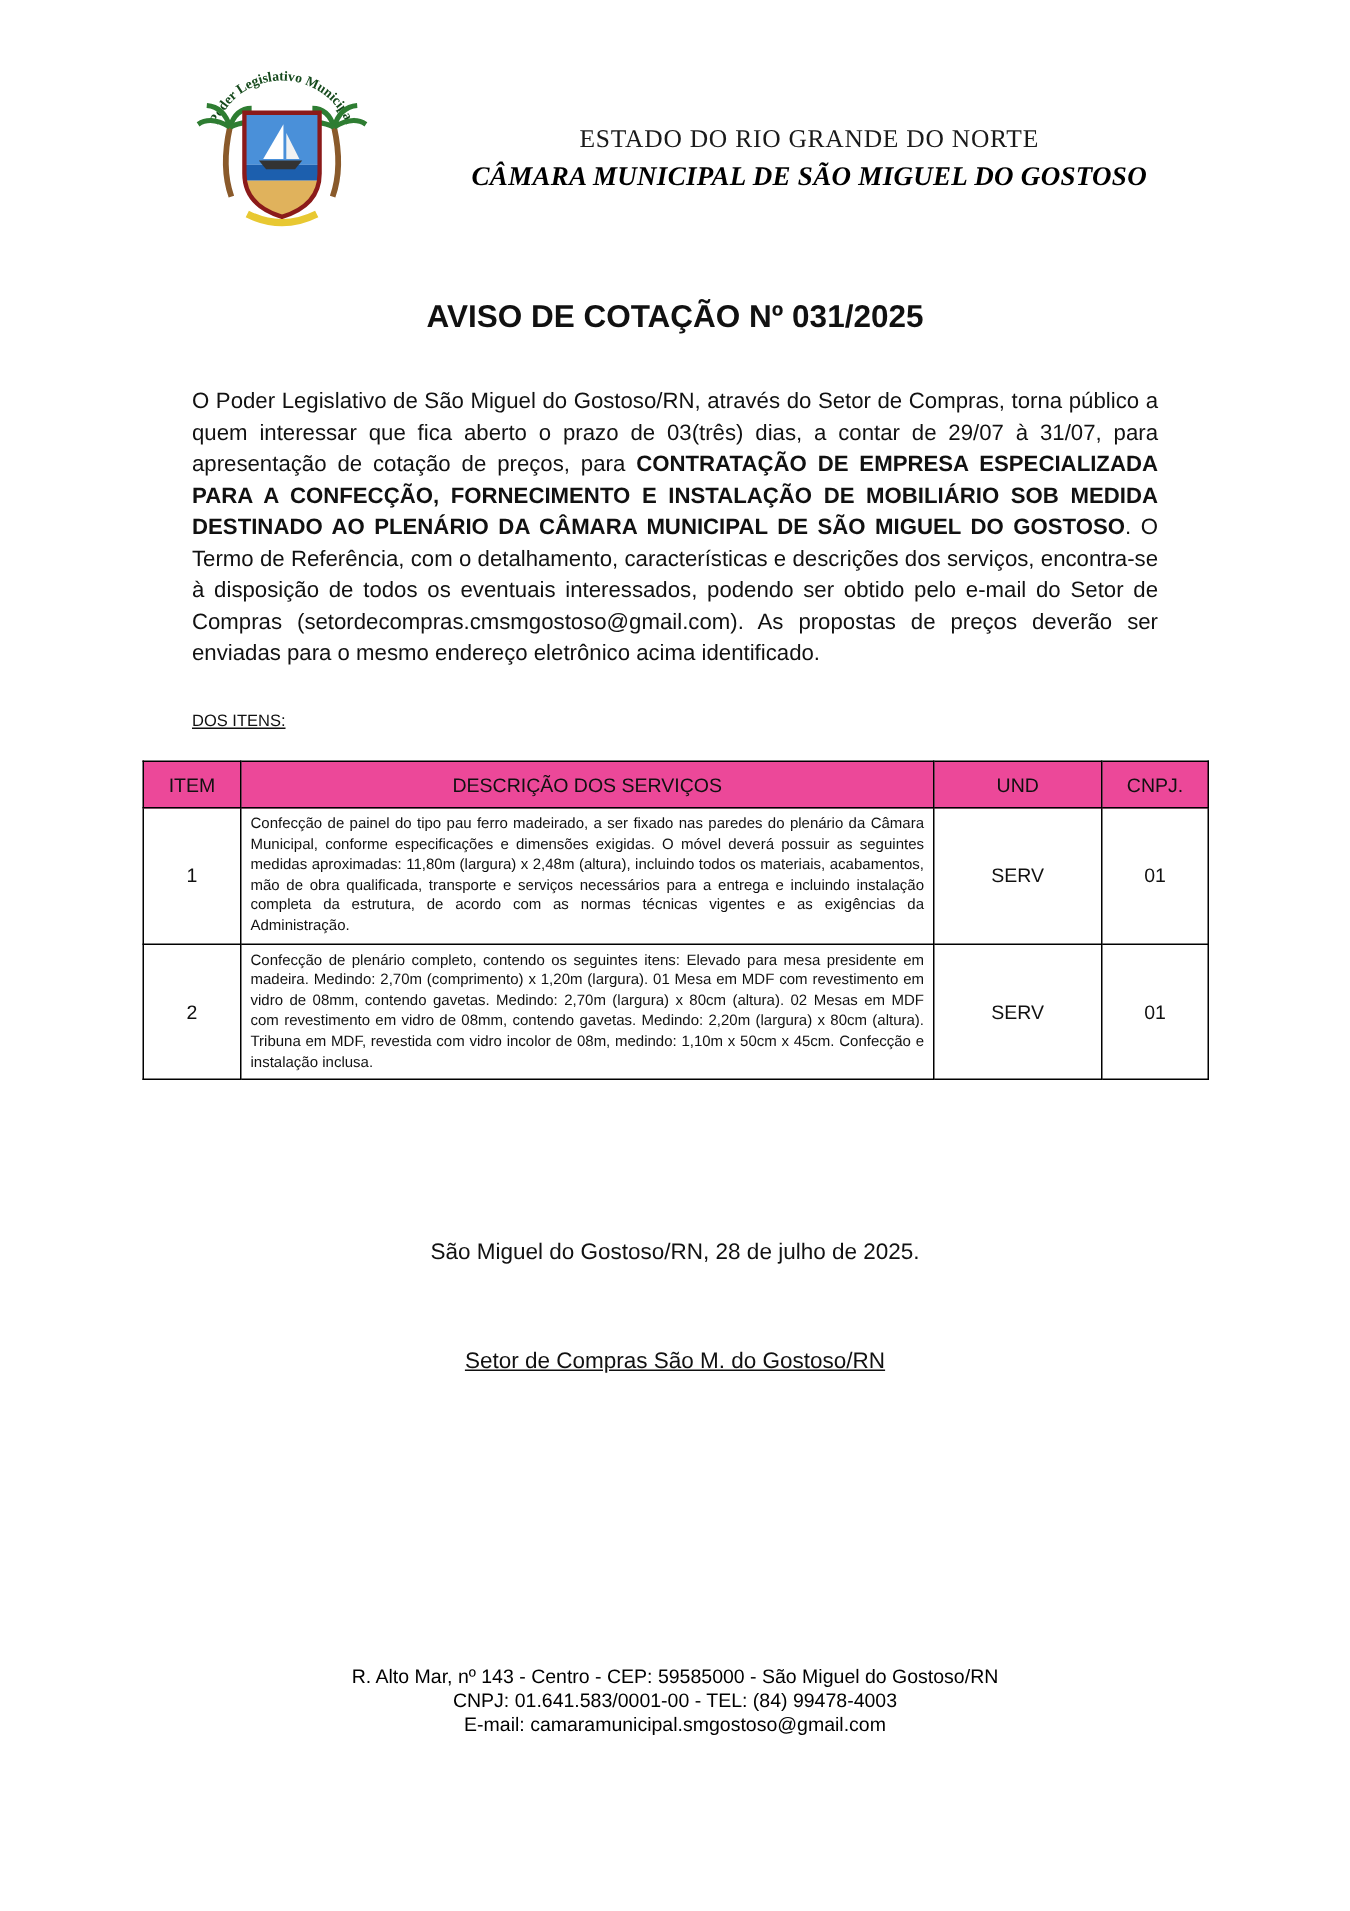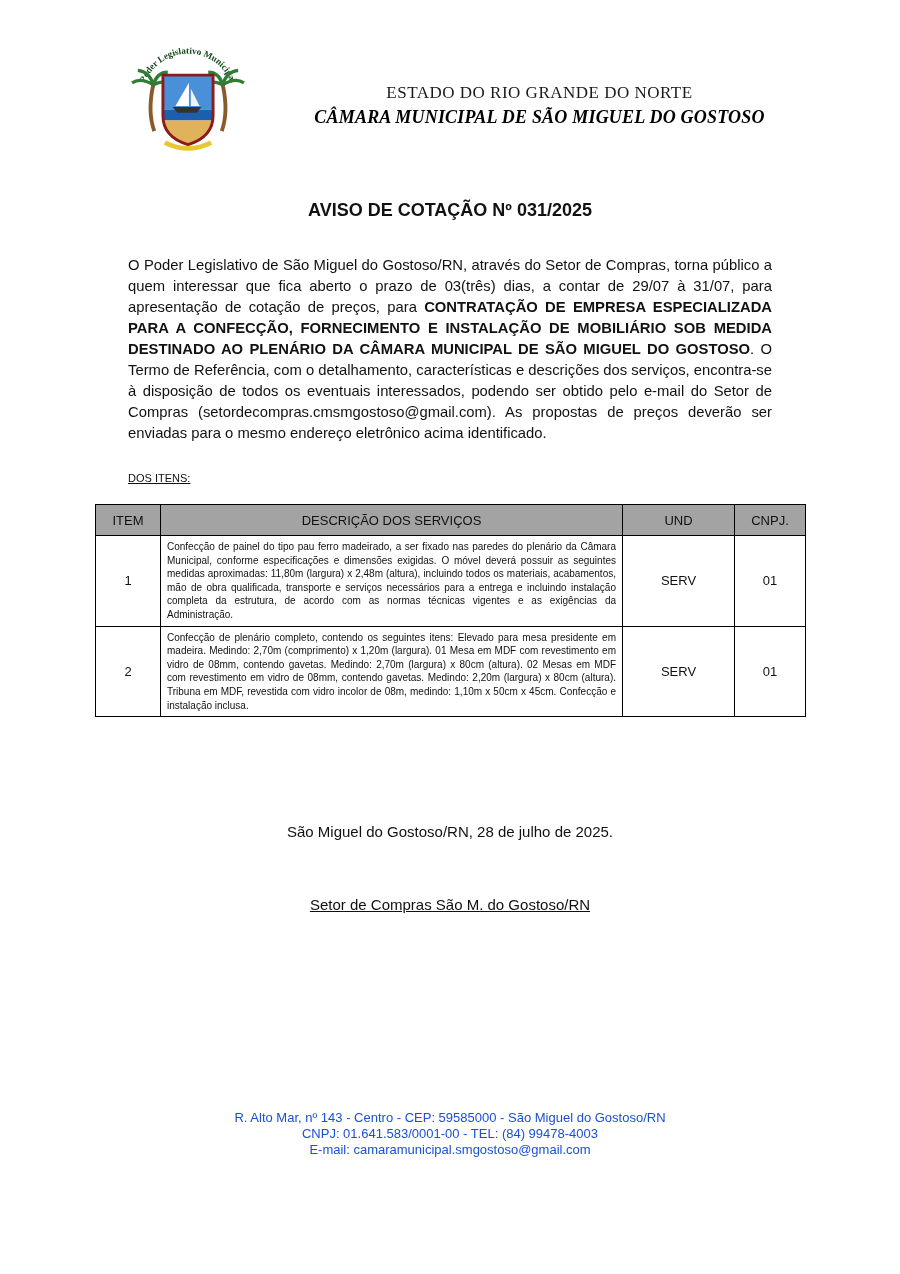--- a/index.html
+++ b/index.html
@@ -29,21 +29,21 @@
     font-weight: bold; font-style: italic;
     font-size: 18px; letter-spacing: 0.2px; color: #000;
     margin-top: 4px;
   }
 
   
   .doc-title {
     margin-top: 40px;
     text-align: center;
     font-weight: bold;
-    font-size: 18px;
+    font-size: 21px;
   }
 
   
   .body-para {
     margin: 34px 128px 0 128px;
     font-size: 14.8px;
     line-height: 1.42;
     text-align: justify;
   }
   .body-para b { font-weight: bold; }
@@ -63,21 +63,21 @@
     width: 710px;
     font-size: 12px;
   }
   table.services th, table.services td {
     border: 1px solid #000;
     vertical-align: middle;
   }
   table.services th {
     font-weight: normal;
     font-size: 13px;
-    background: #a3a3a3;
+    background: #ec4899;
     height: 26px;
     text-align: center;
     padding: 2px 4px;
   }
   col.c-item  { width: 65px; }
   col.c-desc  { width: 462px; }
   col.c-und   { width: 112px; }
   col.c-quant { width: 71px; }
   td.cell-center { text-align: center; font-size: 13px; }
   td.cell-desc {
@@ -102,21 +102,21 @@
   }
 
   
   .footer {
     position: absolute;
     left: 0; right: 0;
     top: 1110px;
     text-align: center;
     font-size: 13px;
     line-height: 1.22;
-    color: #1d4ed8;
+    color: #000000;
   }
 </style>
 </head>
 <body>
 
 <div class="page">
 
   <div class="header">
     <svg class="crest" width="140" height="135" viewBox="0 0 140 140" aria-hidden="true">
       <defs>

